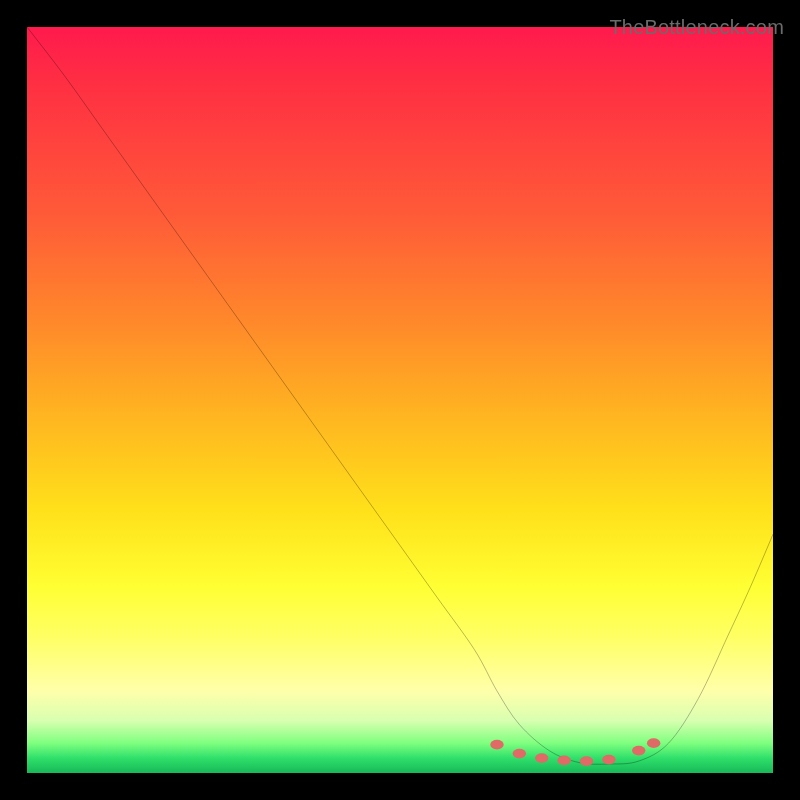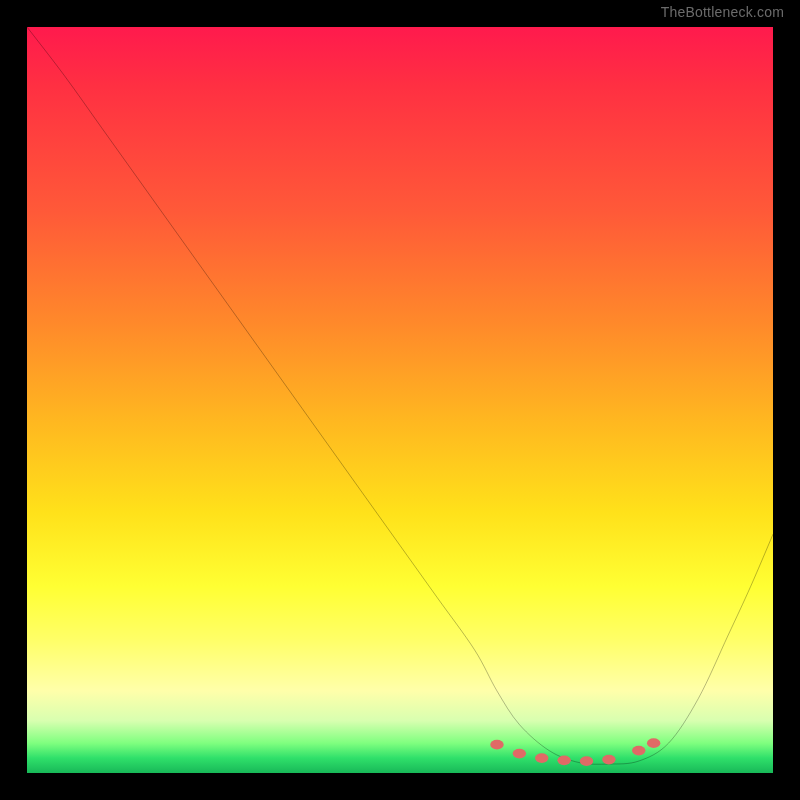--- a/index.html
+++ b/index.html
@@ -44,24 +44,24 @@
       #2fe06a 98%,
       #18b858 100%
     );
   }
   .curve-svg {
     position: absolute;
     inset: 0;
   }
   .watermark {
     position: absolute;
-    top: 4px;
+    top: 16px;
     right: 16px;
     color: #6b6b6b;
-    font-size: 14px;
+    font-size: 20px;
     font-weight: 500;
     letter-spacing: 0.2px;
     user-select: none;
   }
 </style>
 </head>
 <body>
 
 <div class="stage">
 

